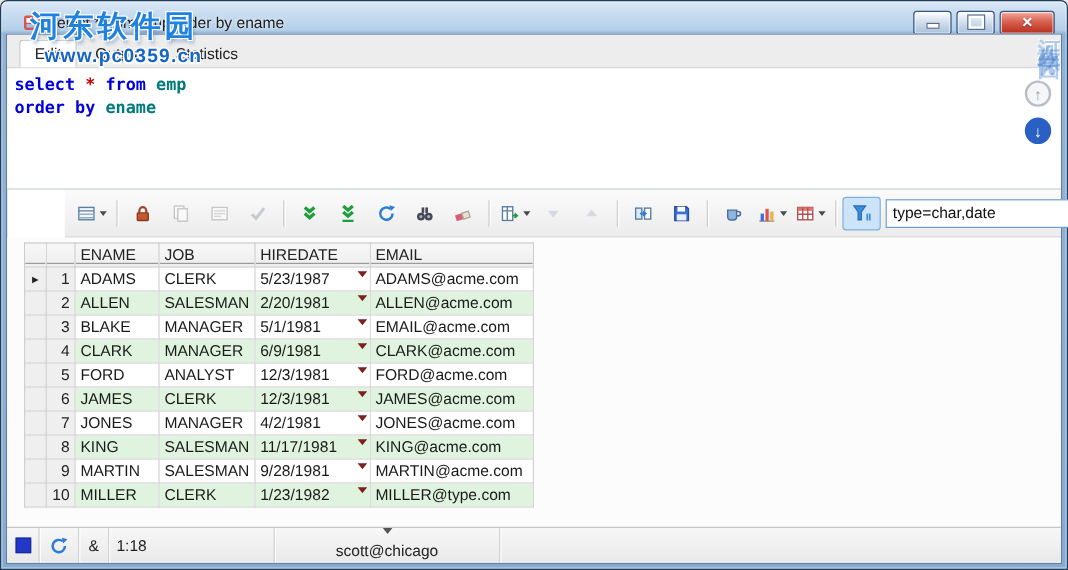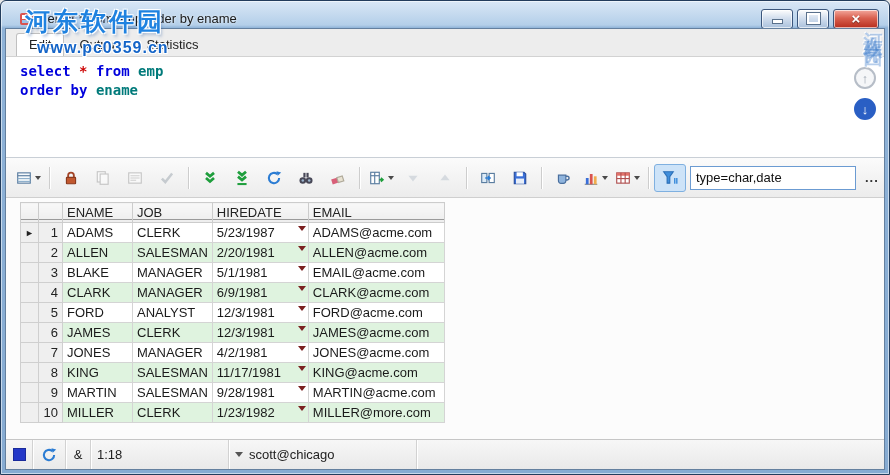--- a/index.html
+++ b/index.html
@@ -26,35 +26,35 @@
   .content{position:absolute;left:4px;right:4px;top:27px;bottom:4px;background:#fff;
     border:1px solid #64809f;display:flex;flex-direction:column;box-sizing:border-box;}
   
   .tabs{height:27px;background:#ededed;border-bottom:1px solid #d2d2d2;display:flex;
     align-items:flex-end;padding:0 0 0 10px;gap:2px;flex:none;text-align:right;}
   .tab{font-size:13px;color:#222;padding:3px 12px 4px;border:1px solid transparent;border-bottom:none;
     border-radius:3px 3px 0 0;}
   .tab.active{background:#fff;border-color:#c0c0c0;}
   
   .editor{height:101px;flex:none;position:relative;background:#fff;border-bottom:1px solid #c9cfd6;
-    padding:5px 40px 0 14px;box-sizing:border-box;cursor:text;}
+    padding:5px 40px 0 6px;box-sizing:border-box;cursor:text;}
   .code-line{font-family:"DejaVu Sans Mono",monospace;font-size:14px;font-weight:bold;line-height:19px;
     white-space:pre;}
   .tok-keyword{color:var(--keyword_blue);}
   .tok-identifier{color:var(--identifier_teal);}
   .tok-operator{color:var(--operator_red);}
   .tok-plain{color:#111;}
   .nav-btns{position:absolute;right:8px;top:10px;display:flex;flex-direction:column;gap:9px;}
   .circle-btn{width:22px;height:22px;border-radius:50%;display:flex;align-items:center;
     justify-content:center;font-size:13px;font-weight:bold;box-sizing:border-box;cursor:pointer;}
   .circle-btn.up{border:2px solid #b6bdc7;color:#98a2ae;background:#f5f6f8;}
   .circle-btn.down{background:#2a5fc4;border:2px solid #2a5fc4;color:#fff;}
   
   .toolbar{height:40px;flex:none;display:flex;align-items:center;padding:0 6px;box-sizing:border-box;
-    background:linear-gradient(#fbfbfb,#ececec);border-bottom:1px solid #cfcfcf;}
+    background:linear-gradient(#fbfbfb,#ececec);border-bottom:1px solid #cfcfcf;margin-left:48px;}
   .tb-group{display:flex;align-items:center;}
   .tb-btn{height:26px;min-width:26px;padding:0 2px;display:flex;align-items:center;justify-content:center;
     border:1px solid transparent;border-radius:3px;cursor:pointer;}
   .tb-btn.disabled{opacity:.5;cursor:default;}
   .tb-btn.active{background:var(--filter_active_bg);border-color:#7fb0e0;}
   .tb-ic{display:inline-flex;align-items:center;}
   .caret{width:0;height:0;border-left:3.5px solid transparent;border-right:3.5px solid transparent;
     border-top:4px solid #4a4a4a;margin-left:3px;}
   .tb-sep{width:1px;height:22px;background:#cdcdcd;box-shadow:1px 0 0 #fff;margin:0 5px;flex:none;}
   .filter-input{height:20px;width:154px;border:1px solid #6b9bd2;font-family:"Liberation Sans",sans-serif;
@@ -79,21 +79,21 @@
   
   .statusbar{height:29px;flex:none;display:flex;align-items:stretch;font-size:13px;color:#222;
     background:linear-gradient(#f7f7f7,#e9e9e9);border-top:1px solid #c6c6c6;}
   .sb-panel{display:flex;align-items:center;padding:0 6px;border-right:1px solid #d2d2d2;
     box-shadow:1px 0 0 #fff;box-sizing:border-box;flex:none;}
   .sb-conn{width:27px;justify-content:center;}
   .conn-square{width:11px;height:11px;background:#2438c8;border:1px solid #1a2a9a;}
   .sb-refresh{width:33px;justify-content:center;}
   .sb-amp{width:25px;justify-content:center;}
   .sb-pos{width:138px;}
-  .sb-connsel{width:188px;gap:6px;cursor:pointer;}
+  .sb-connsel{width:188px;gap:6px;cursor:pointer;flex-direction:column;}
   .sb-caret{width:0;height:0;border-left:4px solid transparent;border-right:4px solid transparent;
     border-top:5px solid #555;}
   .sb-msg{flex:1;border-right:none;gap:6px;}
   .sb-time{margin-left:4px;}
   .sb-rows{margin-left:8px;}
   .sb-icon{display:inline-flex;align-items:center;}
   
   .watermark{position:absolute;left:24px;top:4px;z-index:90;pointer-events:none;}
   .wm-line1{font-size:25px;font-weight:bold;color:#1f82e0;letter-spacing:3px;
     text-shadow:-1px -1px 0 #fff,1px -1px 0 #fff,-1px 1px 0 #fff,1px 1px 0 #fff,2px 3px 3px rgba(40,90,160,.35);}
@@ -426,21 +426,21 @@
               <td class="cell">SALESMAN</td>
               <td class="cell hiredate">9/28/1981<span class="dd-tri"></span></td>
               <td class="cell">MARTIN@acme.com</td>
             </tr>
             <tr class="alt">
               <td class="gutter"></td>
               <td class="rownum">10</td>
               <td class="cell">MILLER</td>
               <td class="cell">CLERK</td>
               <td class="cell hiredate">1/23/1982<span class="dd-tri"></span></td>
-              <td class="cell">MILLER@more.com</td>
+              <td class="cell">MILLER@type.com</td>
             </tr>
           </tbody>
         </table>
     </div>
 
     <div class="statusbar">
       <div class="sb-panel sb-conn">
         <div class="conn-square"></div>
       </div>
       <div class="sb-panel sb-refresh">

